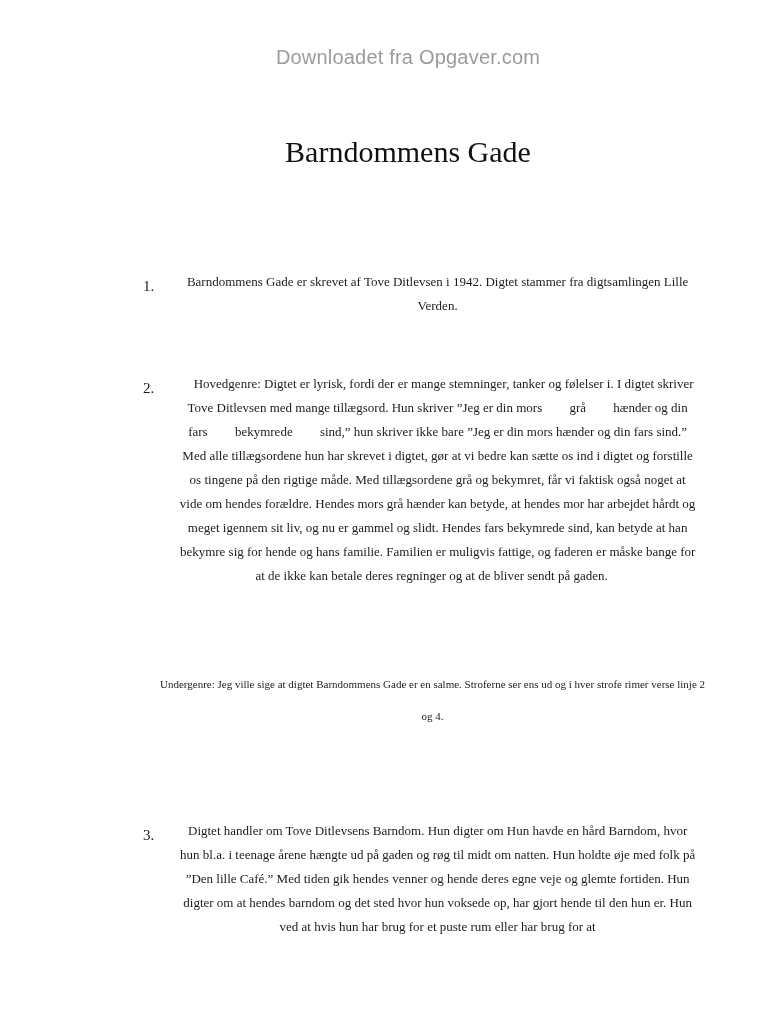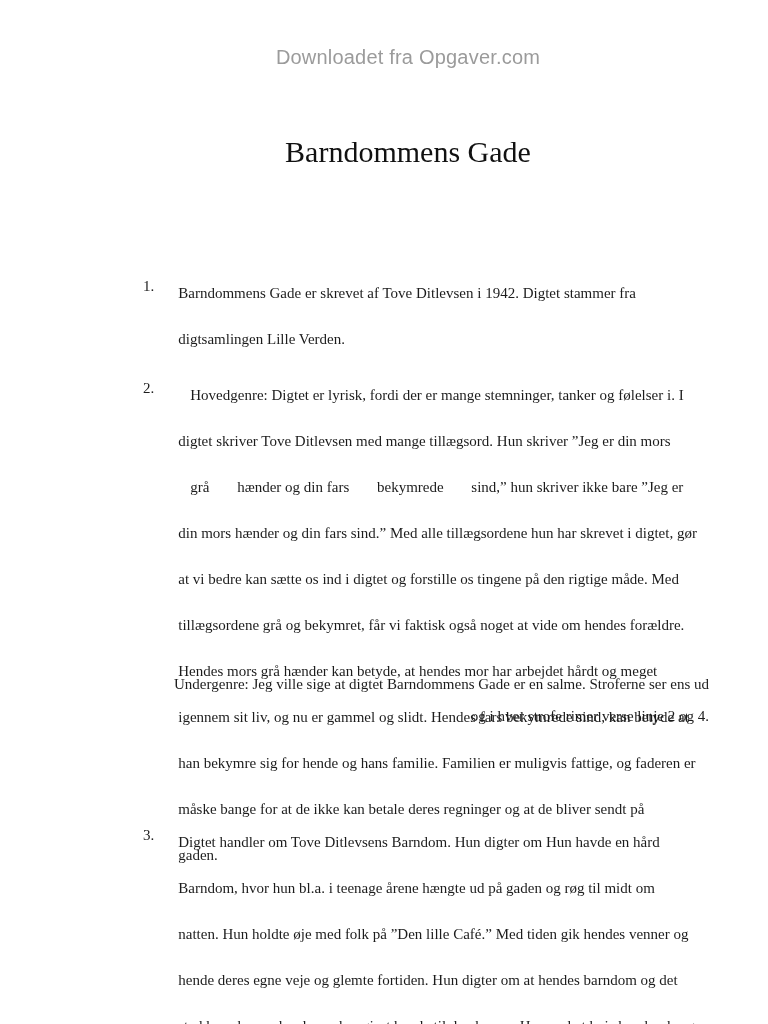--- a/index.html
+++ b/index.html
@@ -42,31 +42,31 @@
     display: flex;
     align-items: flex-start;
   }
   .num {
     flex: 0 0 25px;
     font-size: 15px;
     line-height: 32px;
   }
   .para {
     flex: 1 1 auto;
-    font-size: 15px;
-    line-height: 46px;
-    text-align: left;
+    font-size: 13px;
+    line-height: 24px;
+    text-align: center;
   }
   .sub-para {
     position: absolute;
     left: 120px;
     width: 577px;
-    font-size: 15px;
+    font-size: 11px;
     line-height: 32px;
-    text-align: right;
+    text-align: center;
   }
   .item-1 { top: 222px; }
   .item-2 { top: 324px; }
   .sub-undergenre { top: 632px; }
   .item-3 { top: 771px; }
   .bold { font-weight: 400; }
 </style>
 </head>
 <body>
 

